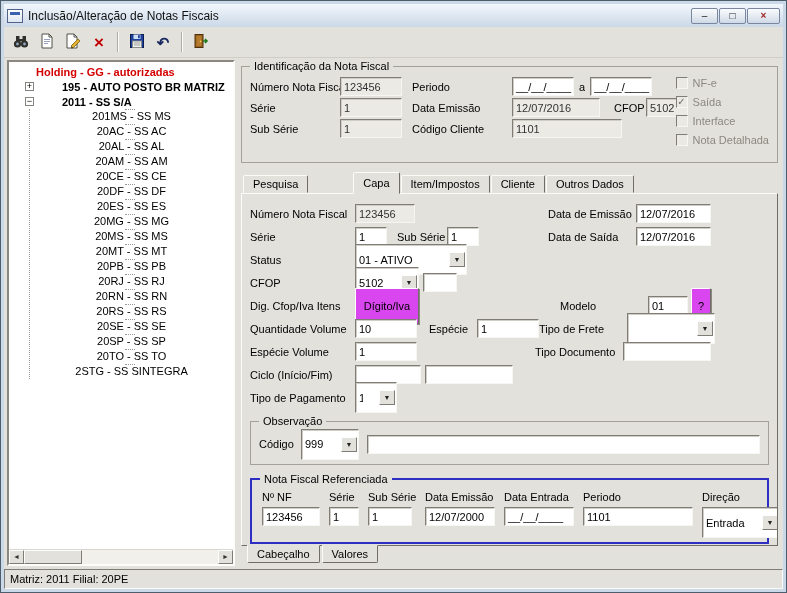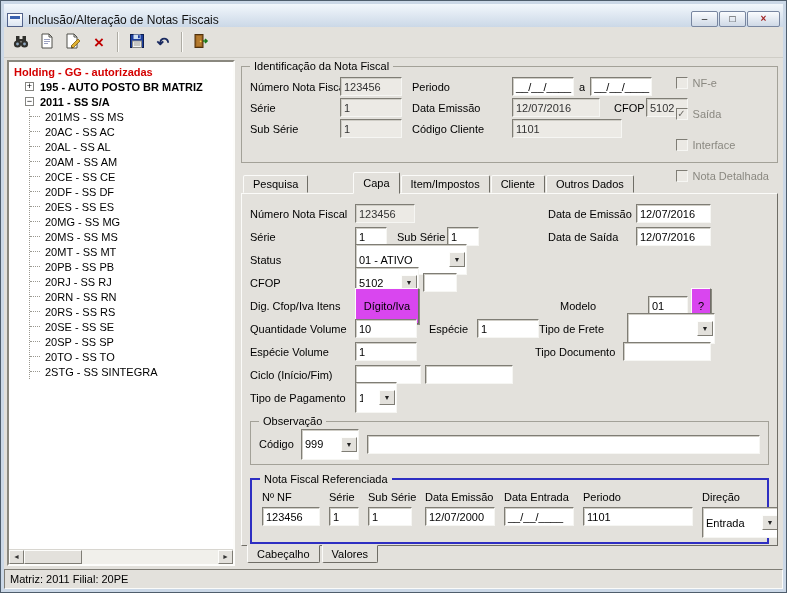--- a/index.html
+++ b/index.html
@@ -6,21 +6,21 @@
   html,body { margin:0; padding:0; }
   body {
     width:787px; height:593px; overflow:hidden;
     font-family:"Liberation Sans","DejaVu Sans",sans-serif;
     font-size:11px; color:#000; background:#8fa0b2;
   }
   .window { width:787px; height:593px; border:1px solid #4e5d6c; background:#e3e1dc; display:flex; flex-direction:column; }
   .frame { flex:1; border:3px solid #cbd8e7; display:flex; flex-direction:column; overflow:hidden; }
 
   
-  .titlebar { height:23px; background:linear-gradient(#f2f7fc,#cbd8e7); display:flex; align-items:flex-end; padding:0 3px; flex:0 0 auto; }
+  .titlebar { height:23px; background:linear-gradient(#f2f7fc,#cbd8e7); display:flex; align-items:center; padding:0 3px; flex:0 0 auto; }
   .appicon { width:16px; height:14px; background:linear-gradient(#ffffff,#dce6f2); border:1px solid #52628a; margin-right:5px; position:relative; flex:0 0 auto; }
   .appicon::after { content:""; position:absolute; left:2px; top:2px; right:2px; height:3px; background:#3a62b0; }
   .title { font-size:12px; color:#111; }
   .capbtns { margin-left:auto; display:flex; }
   .capbtn { width:27px; height:16px; margin-left:1px; background:linear-gradient(#fafcfe,#cfd9e6); border:1px solid #7886a0; border-radius:2px;
             display:flex; align-items:center; justify-content:center; font-size:10px; line-height:10px; color:#222; cursor:default; }
   .capbtn.close { width:33px; color:#a02424; font-weight:bold; }
 
   
   .toolbar { height:31px; display:flex; align-items:center; padding:2px 4px; flex:0 0 auto; border-bottom:1px solid #cfcdc6; }
@@ -30,24 +30,24 @@
 
   
   .main { flex:1; display:flex; padding:2px 3px; overflow:hidden; }
 
   
   .tree-panel { width:228px; flex:0 0 auto; background:#fff; border:2px solid; border-color:#8a887f #fdfdfb #fdfdfb #8a887f; display:flex; flex-direction:column; margin-right:4px; }
   .tree-scroll { flex:1; overflow:hidden; padding:2px 0 0 3px; white-space:nowrap; }
   .trow { height:15px; display:flex; align-items:center; }
   .trow .ebox { width:9px; height:9px; border:1px solid #848480; background:#fff; font-size:9px; line-height:7px; text-align:center; margin-right:4px; flex:0 0 auto; color:#000; }
   .tlabel { padding:0 2px; }
-  .bold { font-weight:bold; }
+  .bold { font-weight:bold;margin-left:22px; }
   .branch { padding-left:13px; }
   .leaves { margin-left:17px; border-left:1px dotted #9a9890; }
-  .leaf { height:15px; display:flex; align-items:center; }
+  .leaf { height:15px; display:flex; align-items:center;flex-direction:column; }
   .leaf .dash { width:10px; height:0; border-top:1px dotted #9a9890; margin-right:3px; flex:0 0 auto; }
   .leaf .sel { background:#d2d0ca; color:#8a8880; }
   .hscroll { height:15px; flex:0 0 auto; display:flex; background:#f1f0eb; border-top:1px solid #d8d6d0; }
   .sbtn { width:15px; height:14px; background:#e3e1dc; border:1px solid; border-color:#fdfdfb #7f7d75 #7f7d75 #fdfdfb; font-size:7px; line-height:12px; text-align:center; color:#333; flex:0 0 auto; }
   .strack { flex:1; position:relative; }
   .sthumb { position:absolute; left:0; top:0; width:58px; height:14px; background:#e3e1dc; border:1px solid; border-color:#fdfdfb #7f7d75 #7f7d75 #fdfdfb; }
 
   
   .right { flex:1; display:flex; flex-direction:column; padding:0 2px; overflow:hidden; }
 
@@ -64,21 +64,21 @@
 
   .combo { height:31px; background:#fff; border:1px solid; border-color:#7f7d75 #f6f6f3 #f6f6f3 #7f7d75; box-shadow:inset 1px 1px 0 #cfcdc6;
            display:inline-flex; align-items:center; flex:0 0 auto;gap:16px; }
   .combo .ctext { flex:1; padding:0 3px; white-space:nowrap; overflow:hidden; }
   .combo .cbtn { width:16px; height:15px; margin-right:1px; background:#e3e1dc; border:1px solid; border-color:#fdfdfb #7f7d75 #7f7d75 #fdfdfb;
                  font-size:7px; line-height:13px; text-align:center; color:#222; flex:0 0 auto; }
 
   .pbtn { height:36px; background:#d946ef; border:1px solid; border-color:#fdfdfb #6f6d66 #6f6d66 #fdfdfb; box-shadow:1px 1px 0 #8a887f;
           display:inline-flex; align-items:center; justify-content:center; padding:0 6px; flex:0 0 auto; font-size:11px; }
 
-  .cbcol { position:absolute; right:8px; top:8px; display:flex; flex-direction:column; gap:16px; }
+  .cbcol { position:absolute; right:8px; top:8px; display:flex; flex-direction:column; gap:4px; }
   .cbrow { display:flex; align-items:center; height:15px; }
   .cb { width:12px; height:12px; background:#ebe9e4; border:1px solid; border-color:#7f7d75 #f6f6f3 #f6f6f3 #7f7d75; margin-right:5px;
         display:flex; align-items:center; justify-content:center; font-size:10px; line-height:10px; color:#6e6c66; }
   .cblabel { color:#8a8880; }
 
   
   .tabstrip { display:flex; align-items:flex-end; height:23px; margin:8px 0 -1px 0; padding-left:2px; position:relative; z-index:2; flex:0 0 auto; }
   .tab { height:18px; margin-bottom:1px; margin-right:1px; padding:2px 9px 0 9px; background:#e3e1dc;
          border:1px solid; border-color:#fbfbf9 #6f6d66 transparent #fbfbf9; border-radius:2px 2px 0 0; white-space:nowrap; }
   .tab.active { height:22px; margin-bottom:0; padding-top:4px; z-index:3;margin-left:44px; }

